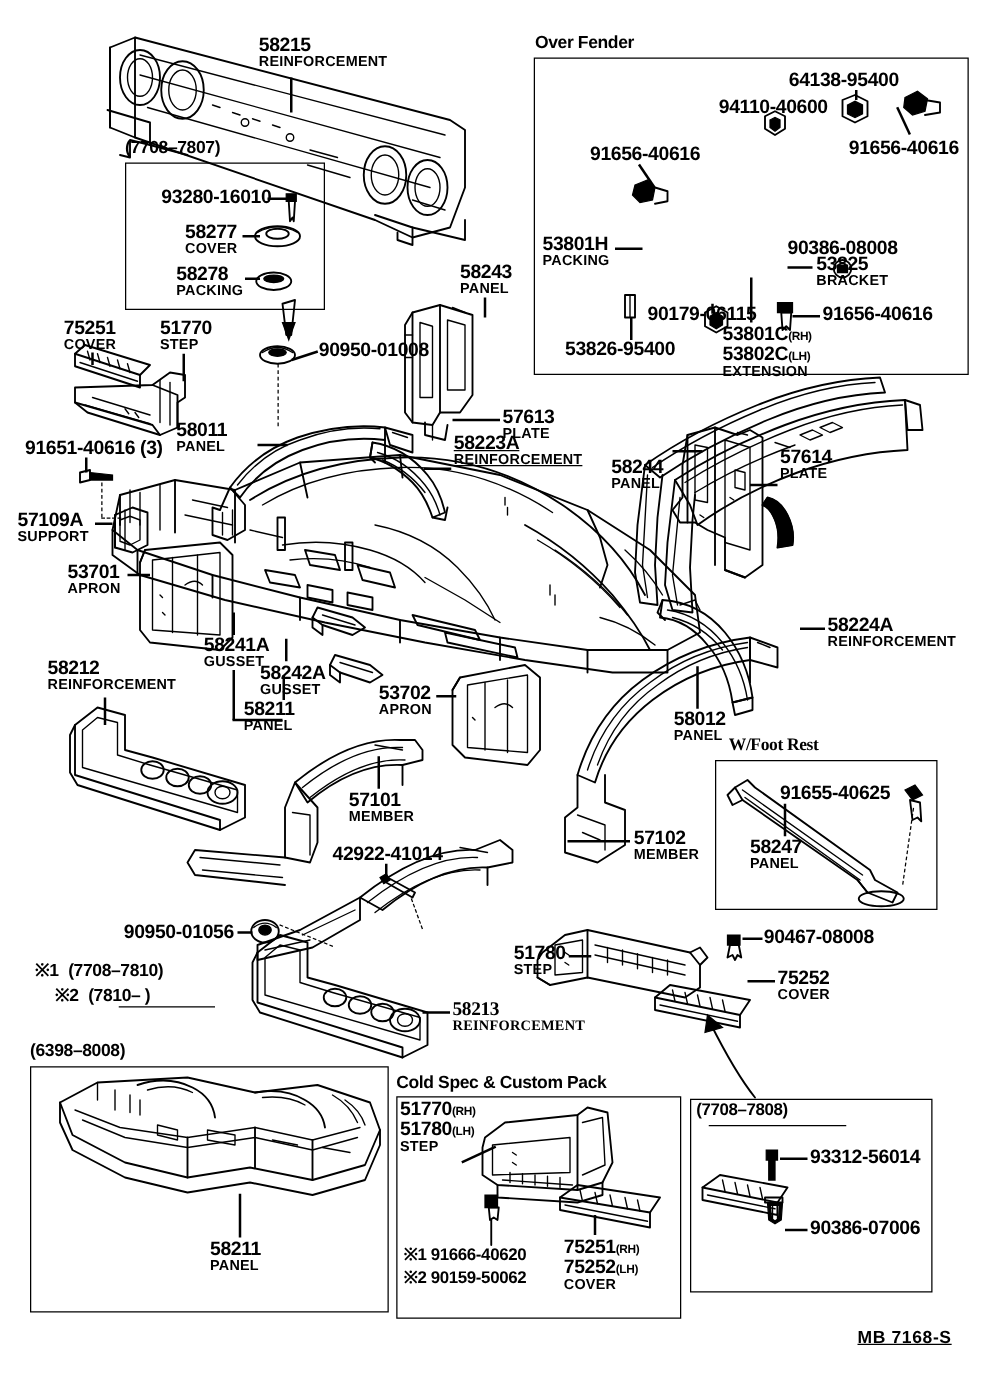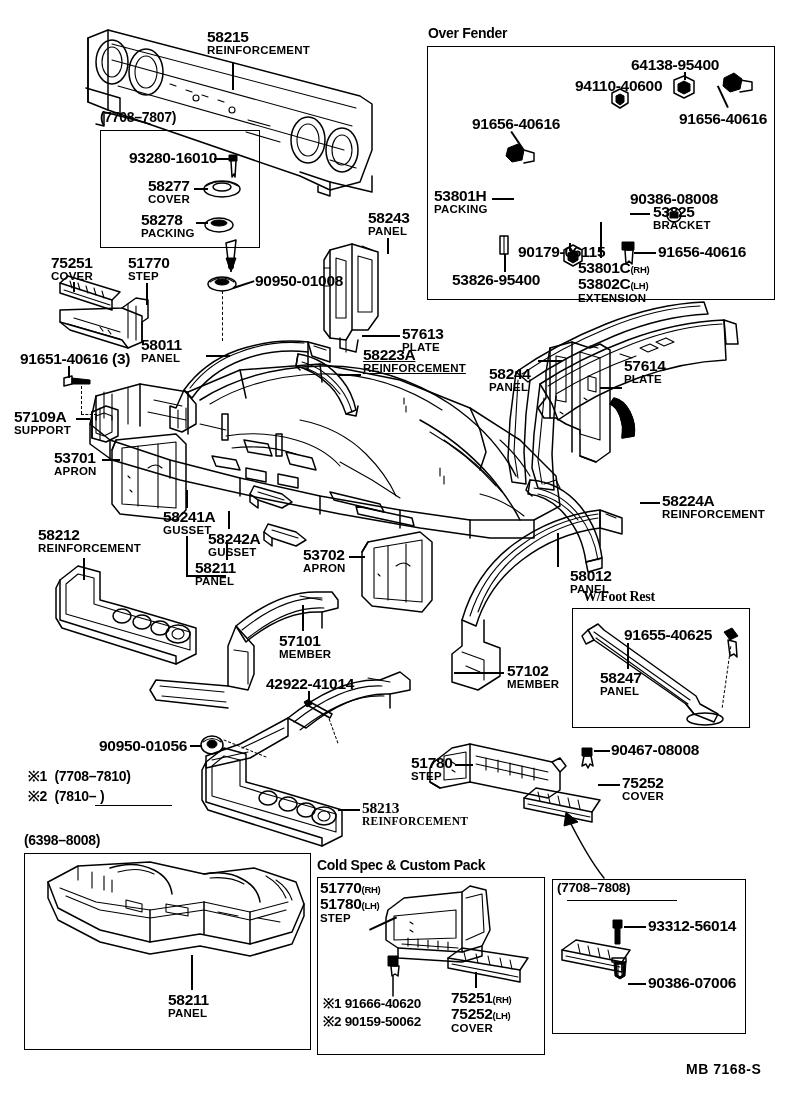--- a/index.html
+++ b/index.html
@@ -23,21 +23,21 @@
     white-space:nowrap;
     line-height:1.02;
     color:#000;
   }
   .pn{ font-size:15.5px; }            
   .pn-sm{ font-size:13.5px; }         
   .nm{ font-size:11.5px; letter-spacing:0.2px;} 
   .sub{ font-size:9.5px; }            
   .boxtitle{ font-size:13.5px; font-weight:bold; }
   .daterange{ font-size:14px; font-weight:bold; }
-  .code{ font-size:14px; font-weight:bold; letter-spacing:0.5px;}
+  .code{ font-size:14px; font-weight:bold; letter-spacing:0.5px;text-decoration:underline;}
   .nmwrap{ display:block; }
 
   
   .box{
     position:absolute;
     border:1.6px solid #000;
     background:transparent;
     box-sizing:border-box;
   }
 
@@ -531,21 +531,21 @@
   <div class="lbl boxtitle" style="left:428px; top:26px; font-size:14px;">Over Fender</div>
   <div class="lbl boxtitle" style="left:583px; top:590px; font-size:14px;font-family:Liberation Serif, serif;">W/Foot Rest</div>
   <div class="lbl daterange" style="left:24px; top:833px;">(6398–8008)</div>
   <div class="lbl boxtitle" style="left:317px; top:858px; font-size:14px;">Cold Spec &amp; Custom Pack</div>
   <div class="lbl daterange" style="left:557px; top:881px; font-size:13.5px;">(7708–7808)</div>
 
   <div class="lbl" style="left:28px; top:769px; font-size:14px;">
     <span>※1</span>
     <span style="margin-left:4px;">(7708–7810)</span>
   </div>
-  <div class="lbl" style="left:28px; top:789px; font-size:14px;">
+  <div class="lbl" style="left:44px; top:789px; font-size:14px;">
     <span>※2</span>
     <span style="margin-left:4px;">(7810–        )</span>
   </div>
   <div class="ln lnh" style="left:95px; top:805px; width:77px; height:1.4px;"></div>
 
   <div class="lbl code" style="left:686px; top:1062px;">MB 7168-S</div>
 
   <div class="lbl" style="left:207px; top:29px;">
     <span class="pn">58215</span>
     <span class="nm nmwrap">REINFORCEMENT</span>
@@ -712,21 +712,21 @@
     <span class="nm nmwrap">PLATE</span>
   </div>
   <div class="ln lnh" style="left:600px; top:387px; width:22px;"></div>
 
   <div class="lbl" style="left:662px; top:493px;">
     <span class="pn">58224A</span>
     <span class="nm nmwrap">REINFORCEMENT</span>
   </div>
   <div class="ln lnh" style="left:640px; top:502px; width:20px;"></div>
 
-  <div class="lbl" style="left:570px; top:568px;">
+  <div class="lbl" style="left:539px; top:568px;">
     <span class="pn">58012</span>
     <span class="nm nmwrap">PANEL</span>
   </div>
   <div class="ln lnv" style="left:557px; top:533px; height:34px;"></div>
 
   <div class="lbl" style="left:279px; top:633px;">
     <span class="pn">57101</span>
     <span class="nm nmwrap">MEMBER</span>
   </div>
   <div class="ln lnv" style="left:302px; top:605px; height:26px;"></div>

